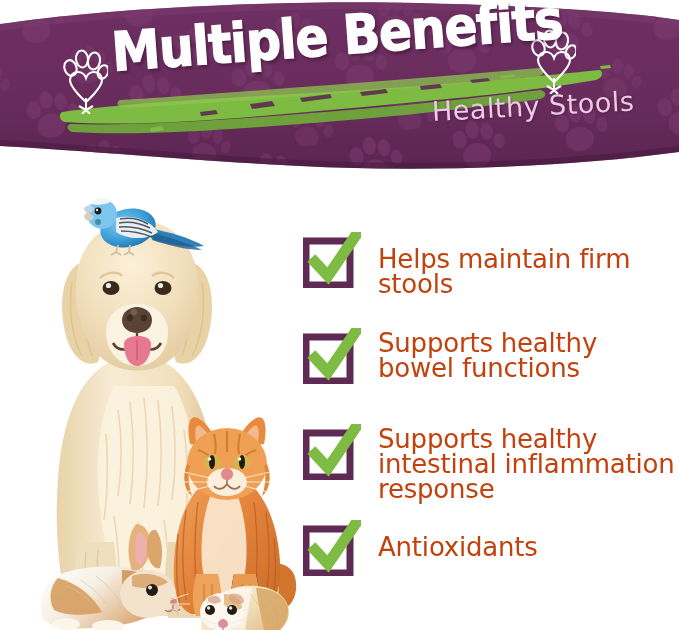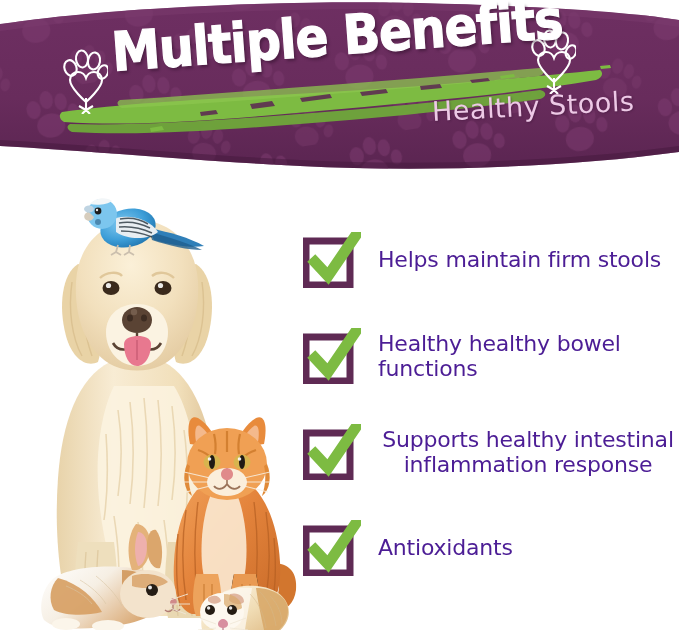--- a/index.html
+++ b/index.html
@@ -35,21 +35,21 @@
   
   .art{position:absolute;left:18px;top:186px;width:290px;height:444px;}
 
   
   .list{position:absolute;left:303px;top:232px;width:376px;}
   .item{position:relative;min-height:56px;margin-bottom:0;}
   .item .cbox{position:absolute;left:0;top:0;width:58px;height:56px;}
   .item .label{
     position:absolute;left:75px;
     font-family:"DejaVu Sans","Liberation Sans",sans-serif;
-    font-size:22px;color:#4c1d95;line-height:25px;letter-spacing:-.2px;
+    font-size:26px;color:#c2410c;line-height:25px;letter-spacing:-.2px;
   }
 </style>
 </head>
 <body>
 
 <div class="page">
 
   <div class="banner">
     <svg class="shape" width="679" height="178" viewBox="0 0 679 178">
       <defs>
@@ -440,24 +440,24 @@
       <span class="label" style="top:15px;">Helps maintain firm stools</span>
     </div>
 
     <div class="item" style="height:96px;">
       <span class="cbox">
         <svg width="58" height="56" viewBox="0 0 58 56">
           <rect x="3" y="9" width="44" height="44" fill="none" stroke="#5f2a54" stroke-width="7"></rect>
           <path d="M12,30 L25,44 L53,3" fill="none" stroke="#7dbb42" stroke-width="11" stroke-linecap="square" stroke-linejoin="miter"></path>
         </svg>
       </span>
-      <span class="label" style="top:3px;width:270px;">Healthy healthy bowel functions</span>
+      <span class="label" style="top:3px;width:270px;">Supports healthy bowel functions</span>
     </div>
 
-    <div class="item" style="height:96px;text-align:center;">
+    <div class="item" style="height:96px;">
       <span class="cbox">
         <svg width="58" height="56" viewBox="0 0 58 56">
           <rect x="3" y="9" width="44" height="44" fill="none" stroke="#5f2a54" stroke-width="7"></rect>
           <path d="M12,30 L25,44 L53,3" fill="none" stroke="#7dbb42" stroke-width="11" stroke-linecap="square" stroke-linejoin="miter"></path>
         </svg>
       </span>
       <span class="label" style="top:3px;width:300px;">Supports healthy intestinal inflammation response</span>
     </div>
 
     <div class="item" style="height:80px;text-decoration:underline;">

